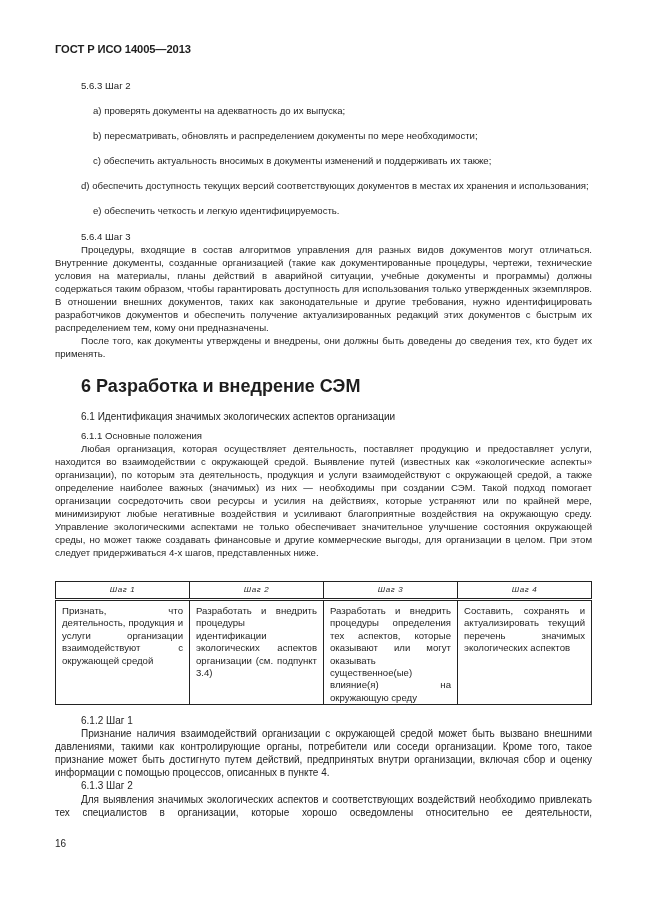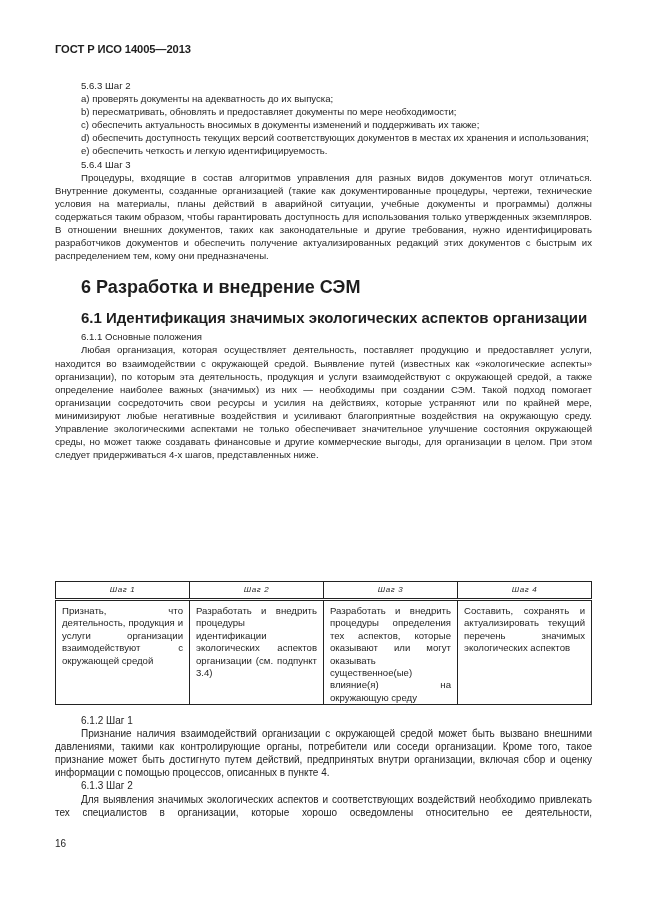--- a/index.html
+++ b/index.html
@@ -4,49 +4,50 @@
 <style>
   html, body { margin: 0; padding: 0; background: #ffffff; }
   body { width: 646px; height: 913px; position: relative; overflow: hidden;
          font-family: "Liberation Sans", sans-serif; color: #1e1e1e; }
   .page { position: absolute; left: 0; top: 0; width: 646px; height: 703px; }
   .hdr { position: absolute; left: 55px; top: 43px; font-weight: bold; font-size: 11.2px; letter-spacing: -0.1px; }
   .body { position: absolute; left: 55px; top: 79px; width: 537px; font-size: 9.6px; line-height: 13.1px; }
   .p { margin: 0; text-align: justify; text-indent: 26px; }
   .h { margin: 0; text-indent: 26px; }
   .h1 { margin: 17px 0 0 0; text-indent: 26px; font-weight: bold; font-size: 18px; line-height: 16px; }
-  .h2 { margin: 16px 0 6px 0; text-indent: 26px; font-weight: bold; font-size: 15px; line-height: 13px; }
-  .pl { margin: 0; text-align: justify; text-indent: 26px; text-align-last: left; }
+  .h2 { margin: 16px 0 6px 0; text-indent: 26px; font-weight: normal; font-size: 10px; line-height: 13px; }
+  .pl { margin: 12px; text-align: justify; text-indent: 26px; text-align-last: left; }
   table.steps { position: absolute; left: 55px; top: 581px; width: 537px; border-collapse: collapse;
                 font-size: 9.6px; line-height: 12.4px; }
   table.steps th { font-weight: normal; font-size: 8px; letter-spacing: 0.6px; height: 16px;
                    border: 1px solid #222; border-bottom: 3px double #222; padding: 0; text-align: center; font-style: italic; }
   table.steps td { border: 1px solid #222; vertical-align: top; padding: 4px 6px 0 6px; height: 96px;
                    text-align: justify; width: 25%; }
   .lower { position: absolute; left: 55px; top: 714px; width: 537px; font-size: 10px; line-height: 13.1px; }
   .pnum { position: absolute; left: 55px; top: 838px; font-size: 10px; }
 </style>
 </head>
 <body>
 
 <div class="page">
 
   <div class="hdr">ГОСТ Р ИСО 14005—2013</div>
 
   <div class="body">
     <p class="h">5.6.3 Шаг 2</p>
     <p class="pl">а) проверять документы на адекватность до их выпуска;</p>
-    <p class="pl">b) пересматривать, обновлять и предоставляет документы по мере необходимости;</p>
+    <p class="pl">b) пересматривать, обновлять и распределением документы по мере необходимости;</p>
     <p class="pl">с) обеспечить актуальность вносимых в документы изменений и поддерживать их также;</p>
     <p class="p">d) обеспечить доступность текущих версий соответствующих документов в местах их хранения и использования;</p>
     <p class="pl">е) обеспечить четкость и легкую идентифицируемость.</p>
 
     <p class="h">5.6.4 Шаг 3</p>
     <p class="p">Процедуры, входящие в состав алгоритмов управления для разных видов документов могут отличаться. Внутренние документы, созданные организацией (такие как документированные процедуры, чертежи, технические условия на материалы, планы действий в аварийной ситуации, учебные документы и программы) должны содержаться таким образом, чтобы гарантировать доступность для использования только утвержденных экземпляров. В отношении внешних документов, таких как законодательные и другие требования, нужно идентифицировать разработчиков документов и обеспечить получение актуализированных редакций этих документов с быстрым их распределением тем, кому они предназначены.</p>
 
+    <p class="p">После того, как документы утверждены и внедрены, они должны быть доведены до сведения тех, кто будет их применять.</p>
 
     <p class="h1">6 Разработка и внедрение СЭМ</p>
     <p class="h2">6.1 Идентификация значимых экологических аспектов организации</p>
 
     <p class="h">6.1.1 Основные положения</p>
     <p class="p">Любая организация, которая осуществляет деятельность, поставляет продукцию и предоставляет услуги, находится во взаимодействии с окружающей средой. Выявление путей (известных как «экологические аспекты» организации), по которым эта деятельность, продукция и услуги взаимодействуют с окружающей средой, а также определение наиболее важных (значимых) из них — необходимы при создании СЭМ. Такой подход помогает организации сосредоточить свои ресурсы и усилия на действиях, которые устраняют или по крайней мере, минимизируют любые негативные воздействия и усиливают благоприятные воздействия на окружающую среду. Управление экологическими аспектами не только обеспечивает значительное улучшение состояния окружающей среды, но может также создавать финансовые и другие коммерческие выгоды, для организации в целом. При этом следует придерживаться 4-х шагов, представленных ниже.</p>
   </div>
 
   <table class="steps">
     <thead>

